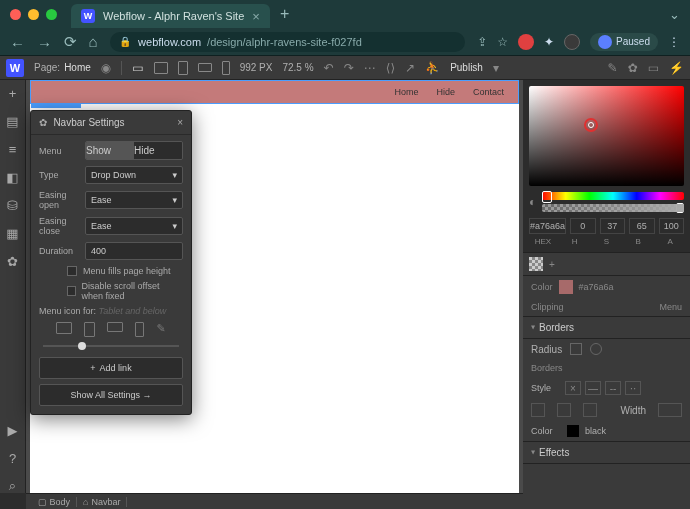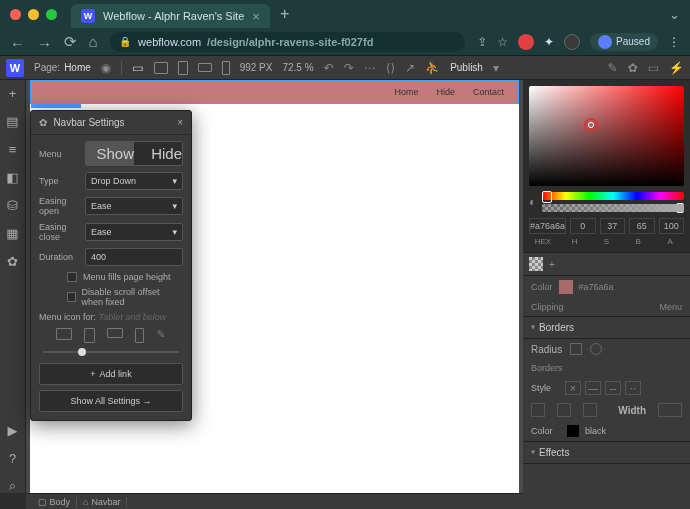--- a/index.html
+++ b/index.html
@@ -67,37 +67,37 @@
 .swatch-row .checker{width:14px;height:14px;background:repeating-conic-gradient(#888 0 25%,#ccc 0 50%) 0 0/6px 6px;}
 .swatch-row .plus{color:#888;}
 
 .prop-row{display:flex;align-items:center;padding:4px 8px;gap:6px;font-size:9px;color:#888;}
 .prop-row .sw{width:14px;height:14px;background:#a76a6a;}
 .section-hdr{padding:5px 8px;border-top:1px solid #222;border-bottom:1px solid #222;color:#ccc;font-size:10px;display:flex;align-items:center;gap:4px;}
 .section-hdr::before{content:"▸";color:#888;font-size:8px;transform:rotate(90deg);}
 .radius-row{display:flex;align-items:center;padding:4px 8px;gap:8px;}
 .radius-row .sq{width:12px;height:12px;border:1px solid #666;}
 .radius-row .circ{width:12px;height:12px;border:1px solid #666;border-radius:50%;}
-.borders-grid{display:flex;gap:12px;padding:4px 8px;font-weight:bold;}
+.borders-grid{display:flex;gap:12px;padding:4px 8px;}
 .bg{width:14px;height:14px;border:1px solid #555;}
 .style-row{display:flex;align-items:center;padding:4px 8px;gap:4px;font-size:9px;}
 .style-seg{width:16px;height:14px;border:1px solid #555;display:flex;align-items:center;justify-content:center;color:#888;font-size:10px;}
 .color-final{display:flex;align-items:center;padding:4px 8px;gap:6px;font-size:9px;}
 .color-final .bsw{width:12px;height:12px;background:#000;}
 
 
 .popover{position:absolute;left:30px;top:110px;width:162px;background:#3a3a3a;border:1px solid #222;border-radius:3px;box-shadow:0 4px 20px rgba(0,0,0,.5);font-size:10px;color:#ccc;z-index:50;}
 .pop-hdr{display:flex;align-items:center;padding:6px 8px;border-bottom:1px solid #2a2a2a;}
 .pop-hdr .gear{margin-right:6px;color:#aaa;}
 .pop-hdr .x{margin-left:auto;color:#aaa;cursor:pointer;}
 .pop-body{padding:6px 8px 8px;}
 .pop-row{display:flex;align-items:center;margin-bottom:6px;gap:6px;}
 .pop-label{width:40px;color:#aaa;font-size:9px;}
 .seg{flex:1;display:flex;border:1px solid #555;border-radius:2px;overflow:hidden;}
-.seg-btn{flex:1;text-align:right;padding:3px 0;font-size:15px;background:#2c2c2c;}
+.seg-btn{flex:1;text-align:left;padding:3px 0;font-size:10px;background:#2c2c2c;}
 .seg-btn.active{background:#555;}
 .pop-select{flex:1;background:#2c2c2c;border:1px solid #555;padding:3px 5px;font-size:9px;color:#ccc;display:flex;justify-content:space-between;align-items:center;border-radius:2px;}
 .pop-input{flex:1;background:#2c2c2c;border:1px solid #555;padding:3px 5px;font-size:9px;color:#ccc;border-radius:2px;}
 .check-row{display:flex;align-items:center;gap:6px;font-size:9px;color:#aaa;margin-bottom:5px;margin-left:28px;}
 .check-row .cb{width:10px;height:10px;border:1px solid #666;background:#2c2c2c;}
 .icon-devices{display:flex;gap:12px;margin:6px 0;justify-content:center;}
 .icon-devices .d{width:16px;height:12px;border:1px solid #777;border-radius:1px;}
 .icon-devices .edit{color:#777;font-size:11px;}
 .slider{height:2px;background:#555;position:relative;margin:8px 4px 10px;}
 .slider .knob{width:8px;height:8px;background:#ddd;border-radius:50%;position:absolute;left:26%;top:-3px;}
@@ -127,21 +127,21 @@
 </div>
 
 <div class="addrbar">
   <span class="navarrow">←</span>
   <span class="navarrow">→</span>
   <span class="navarrow">⟳</span>
   <span class="navarrow">⌂</span>
   <div class="url-pill">
     <span class="lock">🔒</span>
     <span style="font-weight:500;">webflow.com</span>
-    <span style="color:#8aa;font-weight:bold;">/design/alphr-ravens-site-f027fd</span>
+    <span style="color:#8aa;">/design/alphr-ravens-site-f027fd</span>
   </div>
   <div class="ext-icons">
     <span style="color:#9bb;">⇪</span>
     <span style="color:#9bb;">☆</span>
     <div class="ic" style="background:#e04040;"></div>
     <span style="color:#cde;">✦</span>
     <div class="ic" style="background:#3a3a3a;border:1px solid #666;"></div>
     <div class="paused-pill">
       <div class="av"></div>
       <span>Paused</span>

